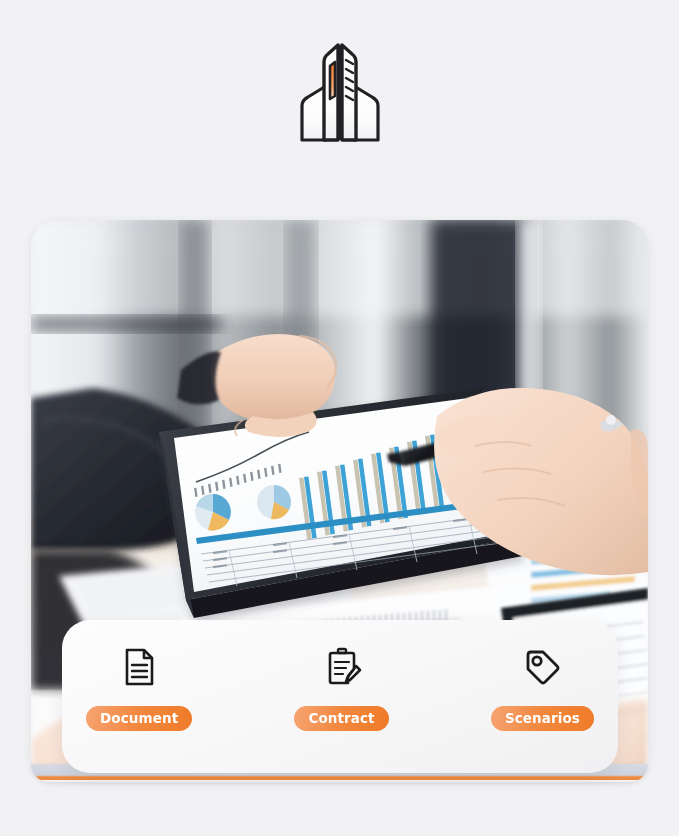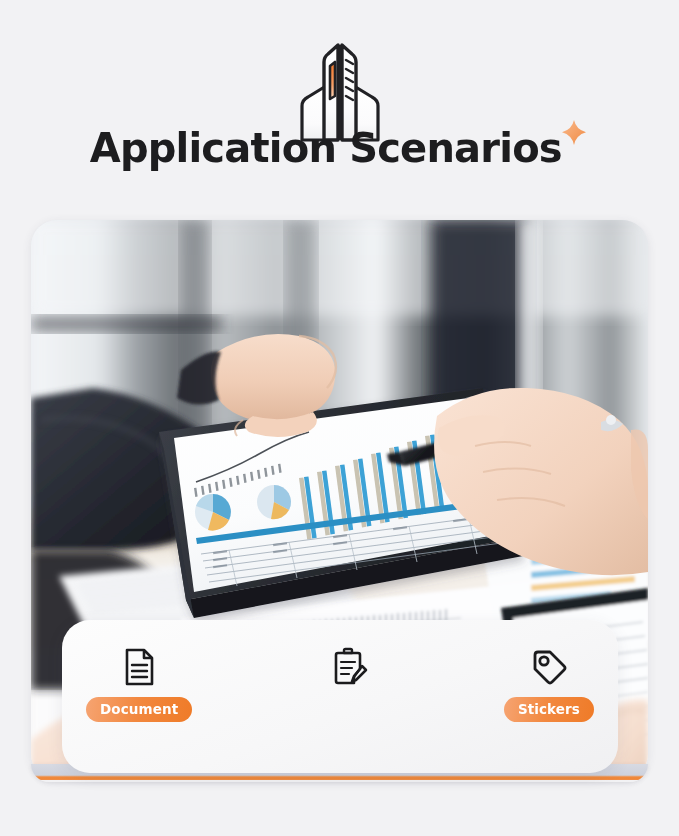--- a/index.html
+++ b/index.html
@@ -111,21 +111,21 @@
     width: 556px;
     display: flex;
     justify-content: space-between;
     padding: 0 24px;
   }
 
   .badge-item {
     display: flex;
     flex-direction: column;
     align-items: center;
-    gap: 9px;
+    gap: 18px;
   }
 
   .badge-icon {
     width: 42px;
     height: 42px;
     display: flex;
     align-items: center;
     justify-content: center;
   }
 
@@ -176,34 +176,20 @@
       <g stroke="#212124" stroke-width="2.4" stroke-linecap="round">
         <line x1="66" y1="24" x2="73" y2="28"></line>
         <line x1="66" y1="33" x2="73" y2="37"></line>
         <line x1="66" y1="42" x2="73" y2="46"></line>
         <line x1="66" y1="51" x2="73" y2="55"></line>
         <line x1="66" y1="60" x2="73" y2="64"></line>
       </g>
     </svg>
   </div>
 
-  <div class="title-row">
-    <span class="title-text">Application Scenarios</span>
-    <span class="sparkle">
-      <svg viewBox="0 0 30 30" width="30" height="30">
-        <defs>
-          <linearGradient id="sparkGrad" x1="0" y1="0" x2="1" y2="1">
-            <stop offset="0%" stop-color="#f9b98c"></stop>
-            <stop offset="100%" stop-color="#f08a42"></stop>
-          </linearGradient>
-        </defs>
-        <path d="M15 2 Q17 11.5 27 14.2 Q17 17 15 27 Q13 17 3 14.2 Q13 11.5 15 2 Z" fill="url(#sparkGrad)"></path>
-      </svg>
-    </span>
-  </div>
 </div>
 
 <div class="photo-card">
   <svg class="photo-img" viewBox="0 0 617 560" preserveAspectRatio="xMidYMid slice">
     <defs>
 
       <linearGradient id="bgTop" x1="0" y1="0" x2="1" y2="0">
         <stop offset="0%" stop-color="#f4f6f8"></stop>
         <stop offset="11%" stop-color="#e3e7ea"></stop>
         <stop offset="17%" stop-color="#9ea3a8"></stop>
@@ -616,28 +602,29 @@
           <path d="M11 7 L31 7 Q33 7 33 9 L33 23 L27 30 L27 37 L11 37 Q9 37 9 35 L9 9 Q9 7 11 7 Z" fill="none" stroke="#1b1b1d" stroke-width="2.6" stroke-linejoin="round"></path>
           <path d="M17 7 L17 4.5 Q17 3 18.5 3 L23.5 3 Q25 3 25 4.5 L25 7 Z" fill="none" stroke="#1b1b1d" stroke-width="2.4" stroke-linejoin="round"></path>
           <g stroke="#1b1b1d" stroke-width="2.2" stroke-linecap="round">
             <line x1="14" y1="16" x2="28" y2="16"></line>
             <line x1="14" y1="22" x2="25" y2="22"></line>
             <line x1="14" y1="28" x2="22" y2="28"></line>
           </g>
           <path d="M35 20 L39 24 L29 34 L25 35.5 L26.5 31.5 Z" fill="none" stroke="#1b1b1d" stroke-width="2.5" stroke-linejoin="round"></path>
         </svg>
       </span>
+      <span class="badge-pill">Contract</span>
     </div>
 
 
 
     <div class="badge-item">
       <span class="badge-icon">
         <svg viewBox="0 0 42 42" width="42" height="42">
           <path d="M7 9 Q7 6 10 6 L22 6 L36 20 Q38 22 36 24 L24 36 Q22 38 20 36 L7 23 Z" fill="none" stroke="#1b1b1d" stroke-width="2.8" stroke-linejoin="round"></path>
           <circle cx="16" cy="15" r="4.2" fill="none" stroke="#1b1b1d" stroke-width="2.8"></circle>
         </svg>
       </span>
-      <span class="badge-pill">Stickers</span>
+      <span class="badge-pill">Scenarios</span>
     </div>
 
   </div>
 </div>
 
 </body></html>

